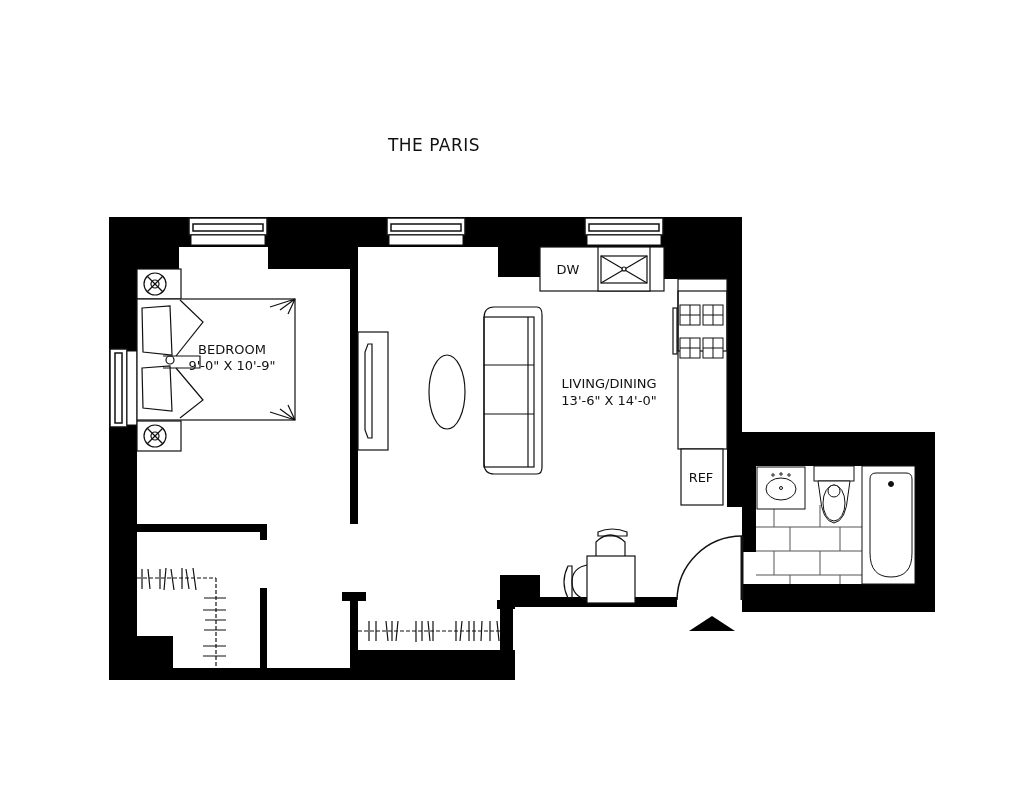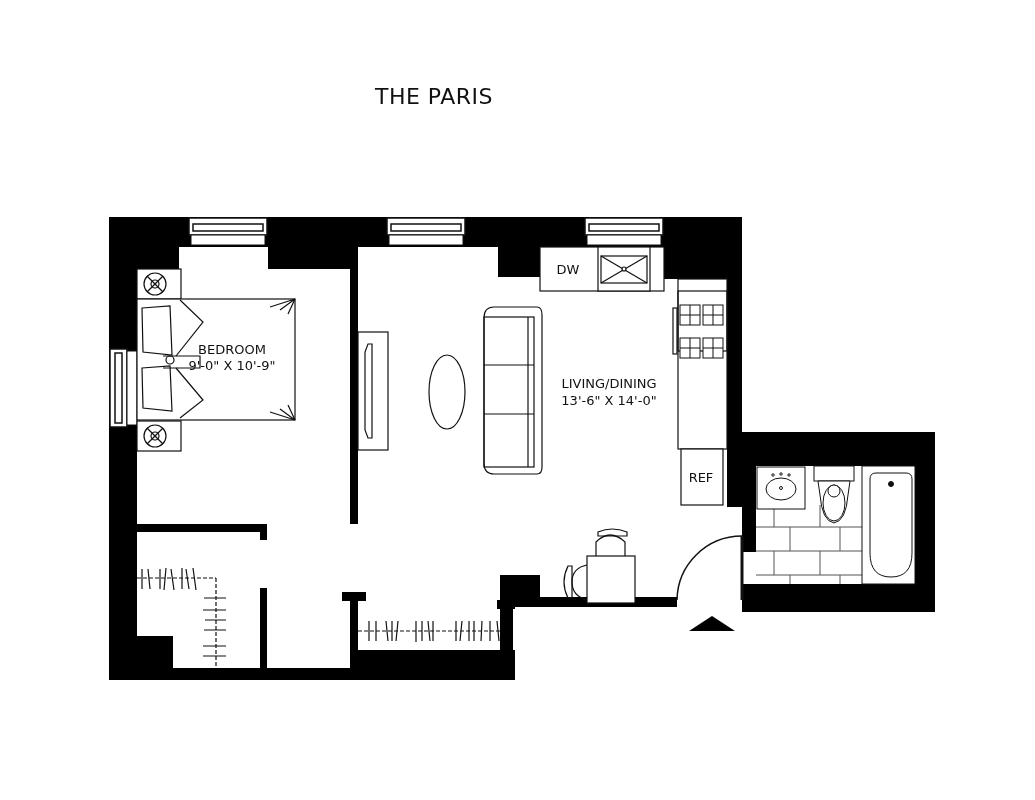--- a/index.html
+++ b/index.html
@@ -1,18 +1,18 @@
 <!DOCTYPE html>
 <html><head>
 <meta charset="utf-8">
 <style>
   html, body { margin:0; padding:0; background:#ffffff; }
   body { width:1035px; height:800px; position:relative; overflow:hidden; font-family:"DejaVu Sans", sans-serif; }
   .title-block { position:absolute; left:0; top:82px; width:868px; text-align:center; }
-  .title-line { font-family:"DejaVu Sans", sans-serif; font-size:22px; line-height:30px; color:#111; letter-spacing:0.5px; }
+  .title-line { font-family:"DejaVu Sans", sans-serif; font-size:17px; line-height:30px; color:#111; letter-spacing:0.5px;margin-top:48px; }
   svg { position:absolute; left:0; top:0; }
   .lbl { font-family:"DejaVu Sans", sans-serif; fill:#111; }
 </style>
 </head>
 <body>
 
 <div class="title-block">
   <div class="title-line">THE PARIS</div>
 </div>
 

